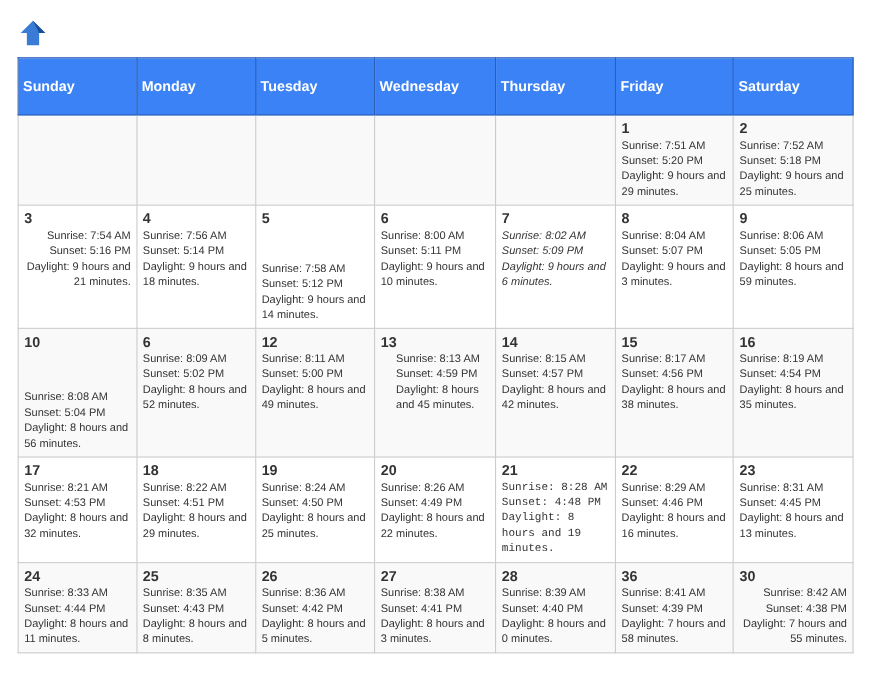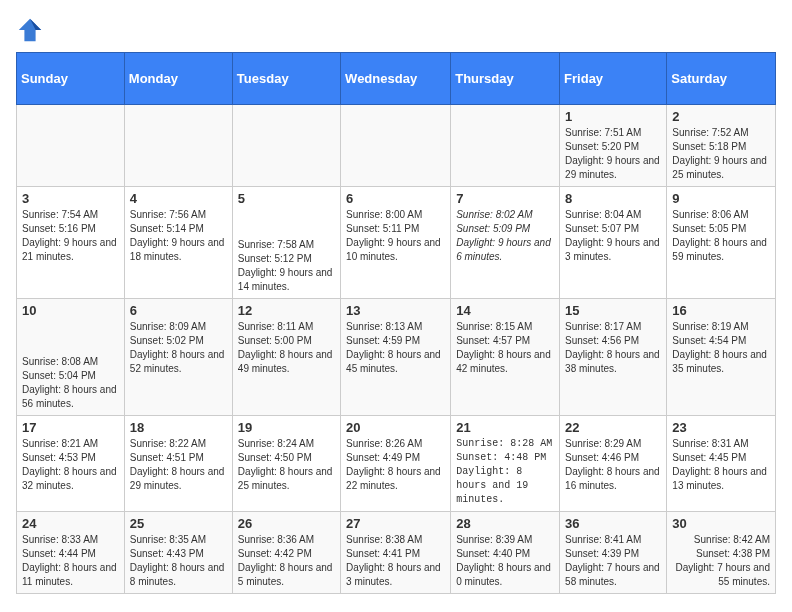--- a/index.html
+++ b/index.html
@@ -130,21 +130,21 @@
         <td>
           <span class="day-number">2</span>
           <div class="day-info" style="white-space: pre-line;">Sunrise: 7:52 AM
 Sunset: 5:18 PM
 Daylight: 9 hours and 25 minutes.</div>
         </td>
       </tr>
       <tr>
         <td>
           <span class="day-number">3</span>
-          <div class="day-info" style="white-space: pre-line;">Sunrise: 7:54 AM
+          <div class="day-info" style="white-space: pre-line; text-align: right;">Sunrise: 7:54 AM
 Sunset: 5:16 PM
 Daylight: 9 hours and 21 minutes.</div>
         </td>
         <td>
           <span class="day-number">4</span>
           <div class="day-info" style="white-space: pre-line;">Sunrise: 7:56 AM
 Sunset: 5:14 PM
 Daylight: 9 hours and 18 minutes.</div>
         </td>
         <td>
@@ -192,21 +192,21 @@
 Daylight: 8 hours and 52 minutes.</div>
         </td>
         <td>
           <span class="day-number">12</span>
           <div class="day-info" style="white-space: pre-line;">Sunrise: 8:11 AM
 Sunset: 5:00 PM
 Daylight: 8 hours and 49 minutes.</div>
         </td>
         <td>
           <span class="day-number">13</span>
-          <div class="day-info" style="white-space: pre-line;">Sunrise: 8:13 AM
+          <div class="day-info" style="white-space: pre-line; margin-left: 14px;">Sunrise: 8:13 AM
 Sunset: 4:59 PM
 Daylight: 8 hours and 45 minutes.</div>
         </td>
         <td>
           <span class="day-number">14</span>
           <div class="day-info" style="white-space: pre-line;">Sunrise: 8:15 AM
 Sunset: 4:57 PM
 Daylight: 8 hours and 42 minutes.</div>
         </td>
         <td>

